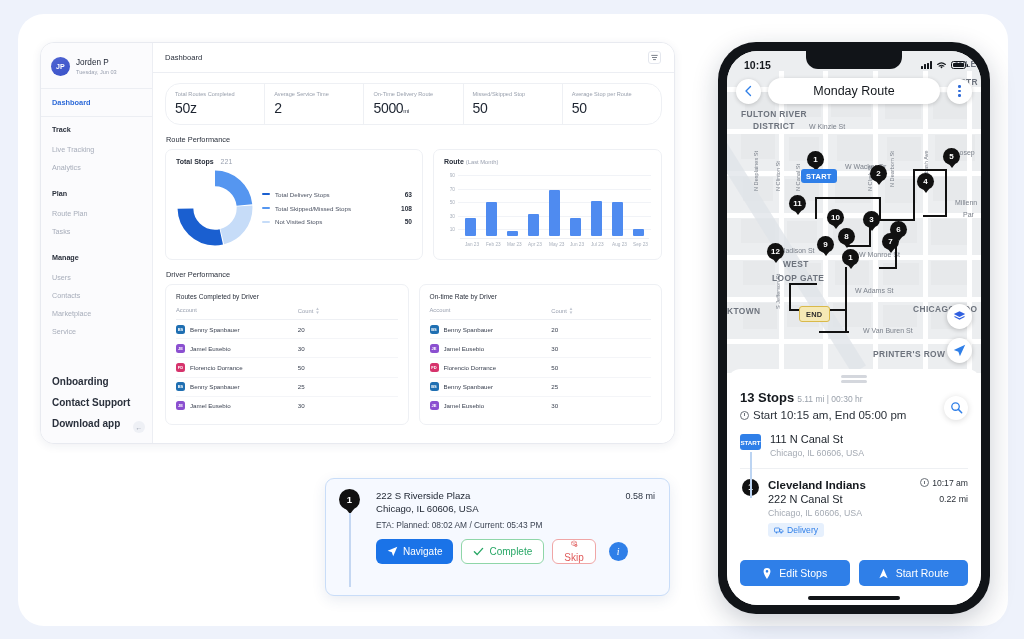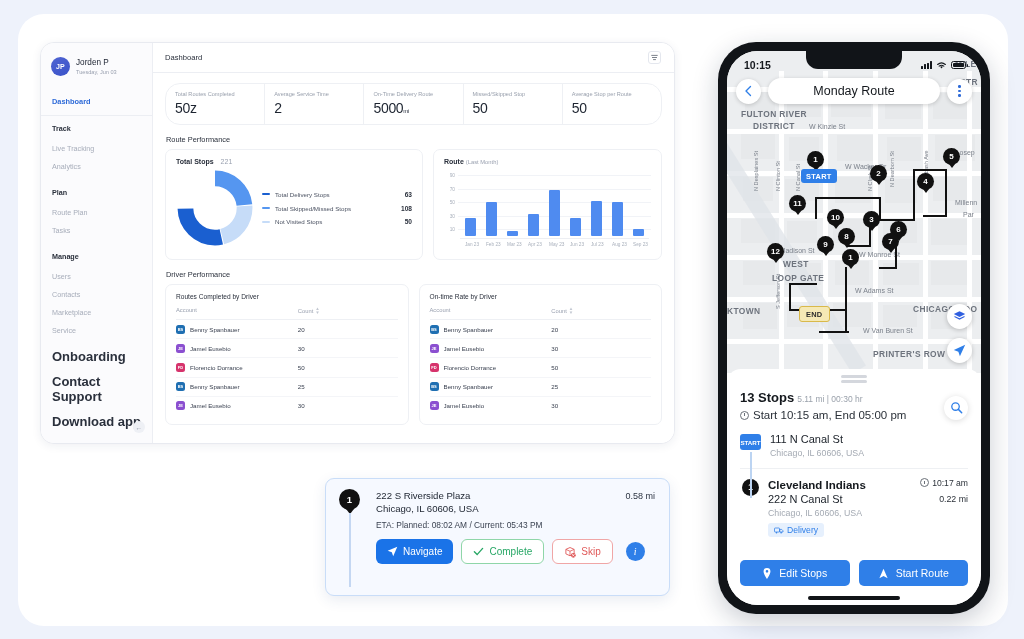--- a/index.html
+++ b/index.html
@@ -56,21 +56,21 @@
   .profile-date { font-size: 5.6px; color: #9aa1b0; margin-top:1px; }
   .nav-sep { height:1px; background:#eceef3; margin: 0 0 0 0; }
   .nav-active {
     font-size: 7.4px; color: #2f6bd8; font-weight: bold;
     padding: 9px 0 9px 11px; border-bottom: 1px solid #eceef3;
   }
   .nav-group { padding: 8px 0 5px 11px; }
   .nav-group-title { font-size: 7.2px; color:#2a303c; font-weight: bold; margin-bottom: 6px; }
   .nav-item { font-size: 7.2px; color:#a7adba; padding: 4.5px 0; }
   .nav-bottom { margin-top: auto; padding: 0 0 9px 11px; }
-  .nav-bottom .nav-link { font-size: 13px; color:#2a303c; font-weight:bold; padding: 5px 0; }
+  .nav-bottom .nav-link { font-size: 10px; color:#2a303c; font-weight:bold; padding: 5px 0; }
   .collapse-btn {
     position:absolute; right: 7px; bottom: 10px;
     width: 12px; height: 12px; border-radius: 50%;
     background:#eef0f5; color:#9aa1b0; font-size: 7px;
     display:flex; align-items:center; justify-content:center;
   }
 
   
   .main { flex: 1; display: flex; flex-direction: column; background:#fff; min-width:0; }
   .topbar {
@@ -182,21 +182,21 @@
   .sc-dist { font-size: 9px; color:#2c3442; white-space:nowrap; padding-top:1px; }
   .sc-eta { font-size: 8.4px; color:#3b4352; margin-top: 5px; }
   .sc-buttons { display:flex; align-items:center; gap: 8px; margin-top: 9px; }
   .btn {
     display:flex; align-items:center; justify-content:center; gap:5px;
     height: 25px; border-radius: 6px; font-size: 10px;
     padding: 0 11px;
   }
   .btn-navigate { background:#1a73e8; color:#fff; }
   .btn-complete { background:#fff; border:1px solid #8fd6a8; color:#27a765; }
-  .btn-skip { background:#fff; border:1px solid #f0a6a6; color:#e05a5a; }
+  .btn-skip { background:#fff; border:1px solid #f0a6a6; color:#e05a5a;flex-direction:column; }
   .btn-info {
     width: 19px; height: 19px; border-radius:50%;
     background:#2f7fe8; color:#fff; font-size: 10px; font-style: italic;
     display:flex; align-items:center; justify-content:center; font-family:"Liberation Serif",serif;
     margin-left: 5px;
   }
 
   
   .phone {
     position:absolute; left: 718px; top: 42px;

